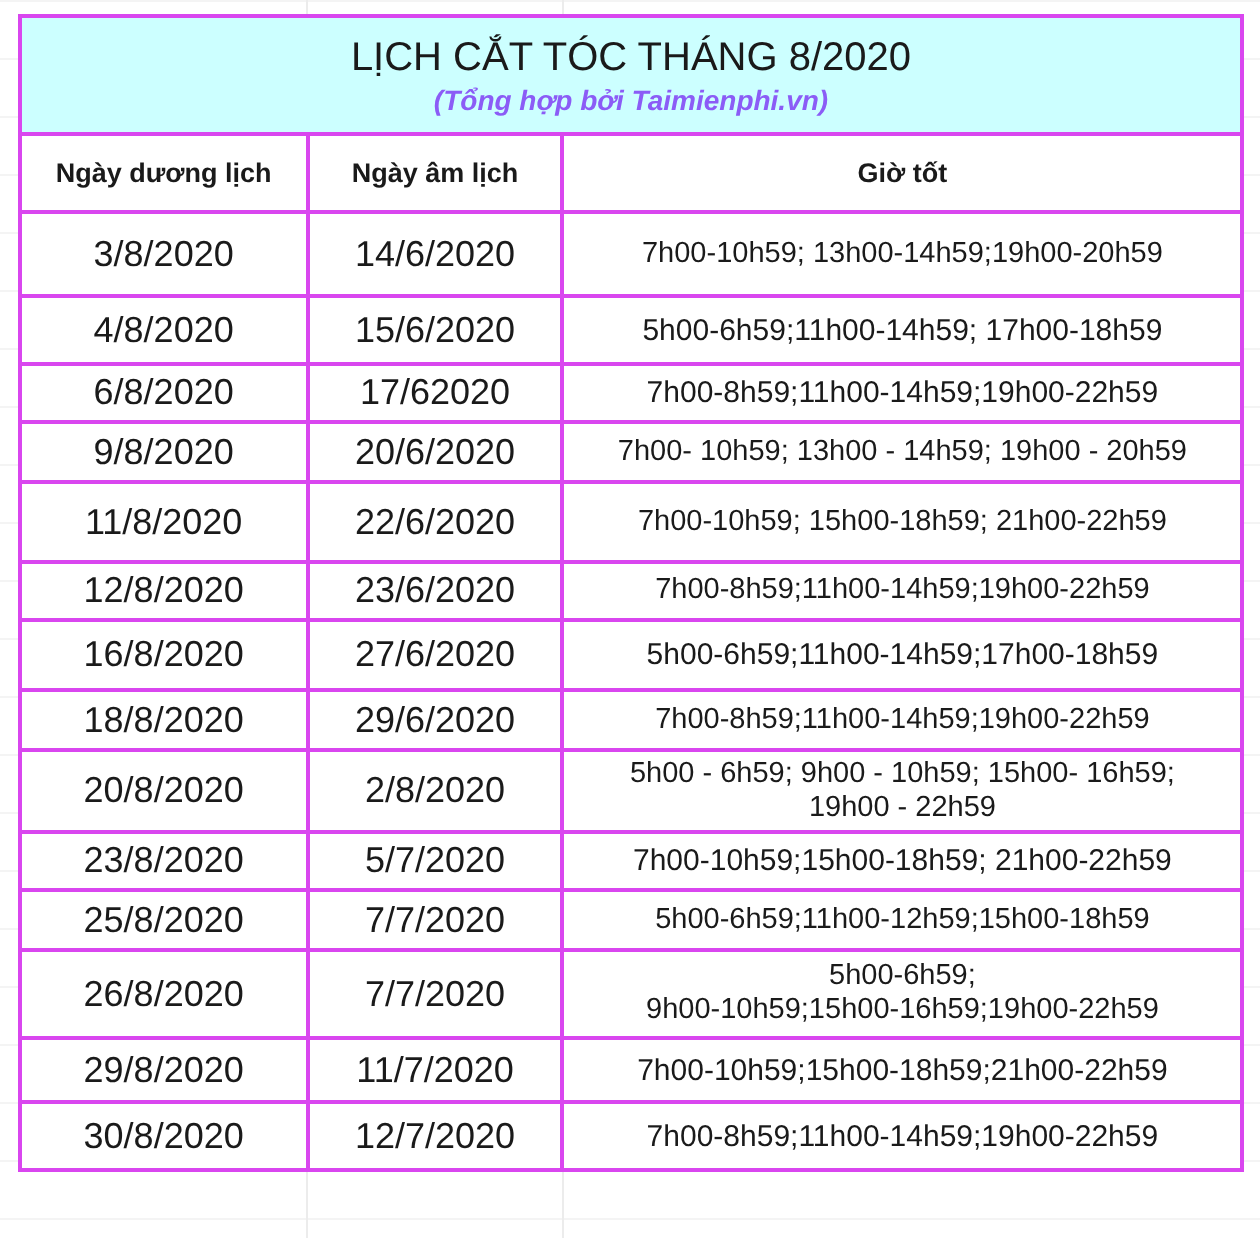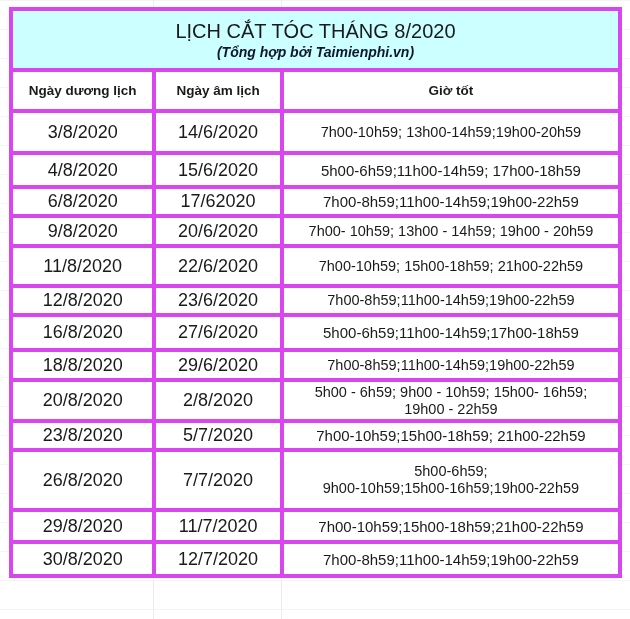--- a/index.html
+++ b/index.html
@@ -15,27 +15,27 @@
     background-size: 100% 29px;
     opacity: 0.6;
   }
   .bg-vline { position: absolute; top: 0; bottom: 0; width: 1px; background: #ececec; }
   table.sched {
     position: absolute; left: 9px; top: 7px;
     width: 613px; border-collapse: collapse;
     background: #fff;
   }
   table.sched td, table.sched th {
-    border: 4px solid #d946ef;
+    border: 2px solid #d946ef;
     text-align: center; vertical-align: middle;
     padding: 0 2px;
   }
   .title-cell { background: #ccffff; height: 57px; padding: 0; }
   .title-main { font-size: 20px; line-height: 24px; color: #1a1a1a; }
-  .title-sub { font-size: 14px; font-weight: bold; font-style: italic; line-height: 18px; color: #0f172a; }
+  .title-sub { font-size: 14px; font-weight: bold; font-style: italic; line-height: 18px; color: #8b5cf6; }
   th { font-size: 13.5px; font-weight: bold; height: 37px; }
   td.c { font-size: 18px; margin-top: 16px; }
   td.t { font-size: 15px; line-height: 17px; vertical-align: top; padding-top: 3px; }
   td.tm { font-size: 14.5px; line-height: 17px; border-radius: 10px; }
 </style>
 </head>
 <body>
 
 <div class="bg-grid"></div>
 <div class="bg-vline" style="left:153px"></div>
@@ -106,21 +106,26 @@
     <td class="tm">
       <div>5h00 - 6h59; 9h00 - 10h59; 15h00- 16h59;</div>
       <div>19h00 - 22h59</div>
     </td>
   </tr>
   <tr style="height:29px">
     <td class="c">23/8/2020</td>
     <td class="c">5/7/2020</td>
     <td class="t">7h00-10h59;15h00-18h59; 21h00-22h59</td>
   </tr>
-  <tr style="height:60px">
+  <tr style="height:30px">
+    <td class="c">25/8/2020</td>
+    <td class="c">7/7/2020</td>
+    <td class="tm">5h00-6h59;11h00-12h59;15h00-18h59</td>
+  </tr>
+  <tr style="height:44px">
     <td class="c">26/8/2020</td>
     <td class="c">7/7/2020</td>
     <td class="tm">
       <div>5h00-6h59;</div>
       <div>9h00-10h59;15h00-16h59;19h00-22h59</div>
     </td>
   </tr>
   <tr style="height:32px">
     <td class="c">29/8/2020</td>
     <td class="c">11/7/2020</td>

